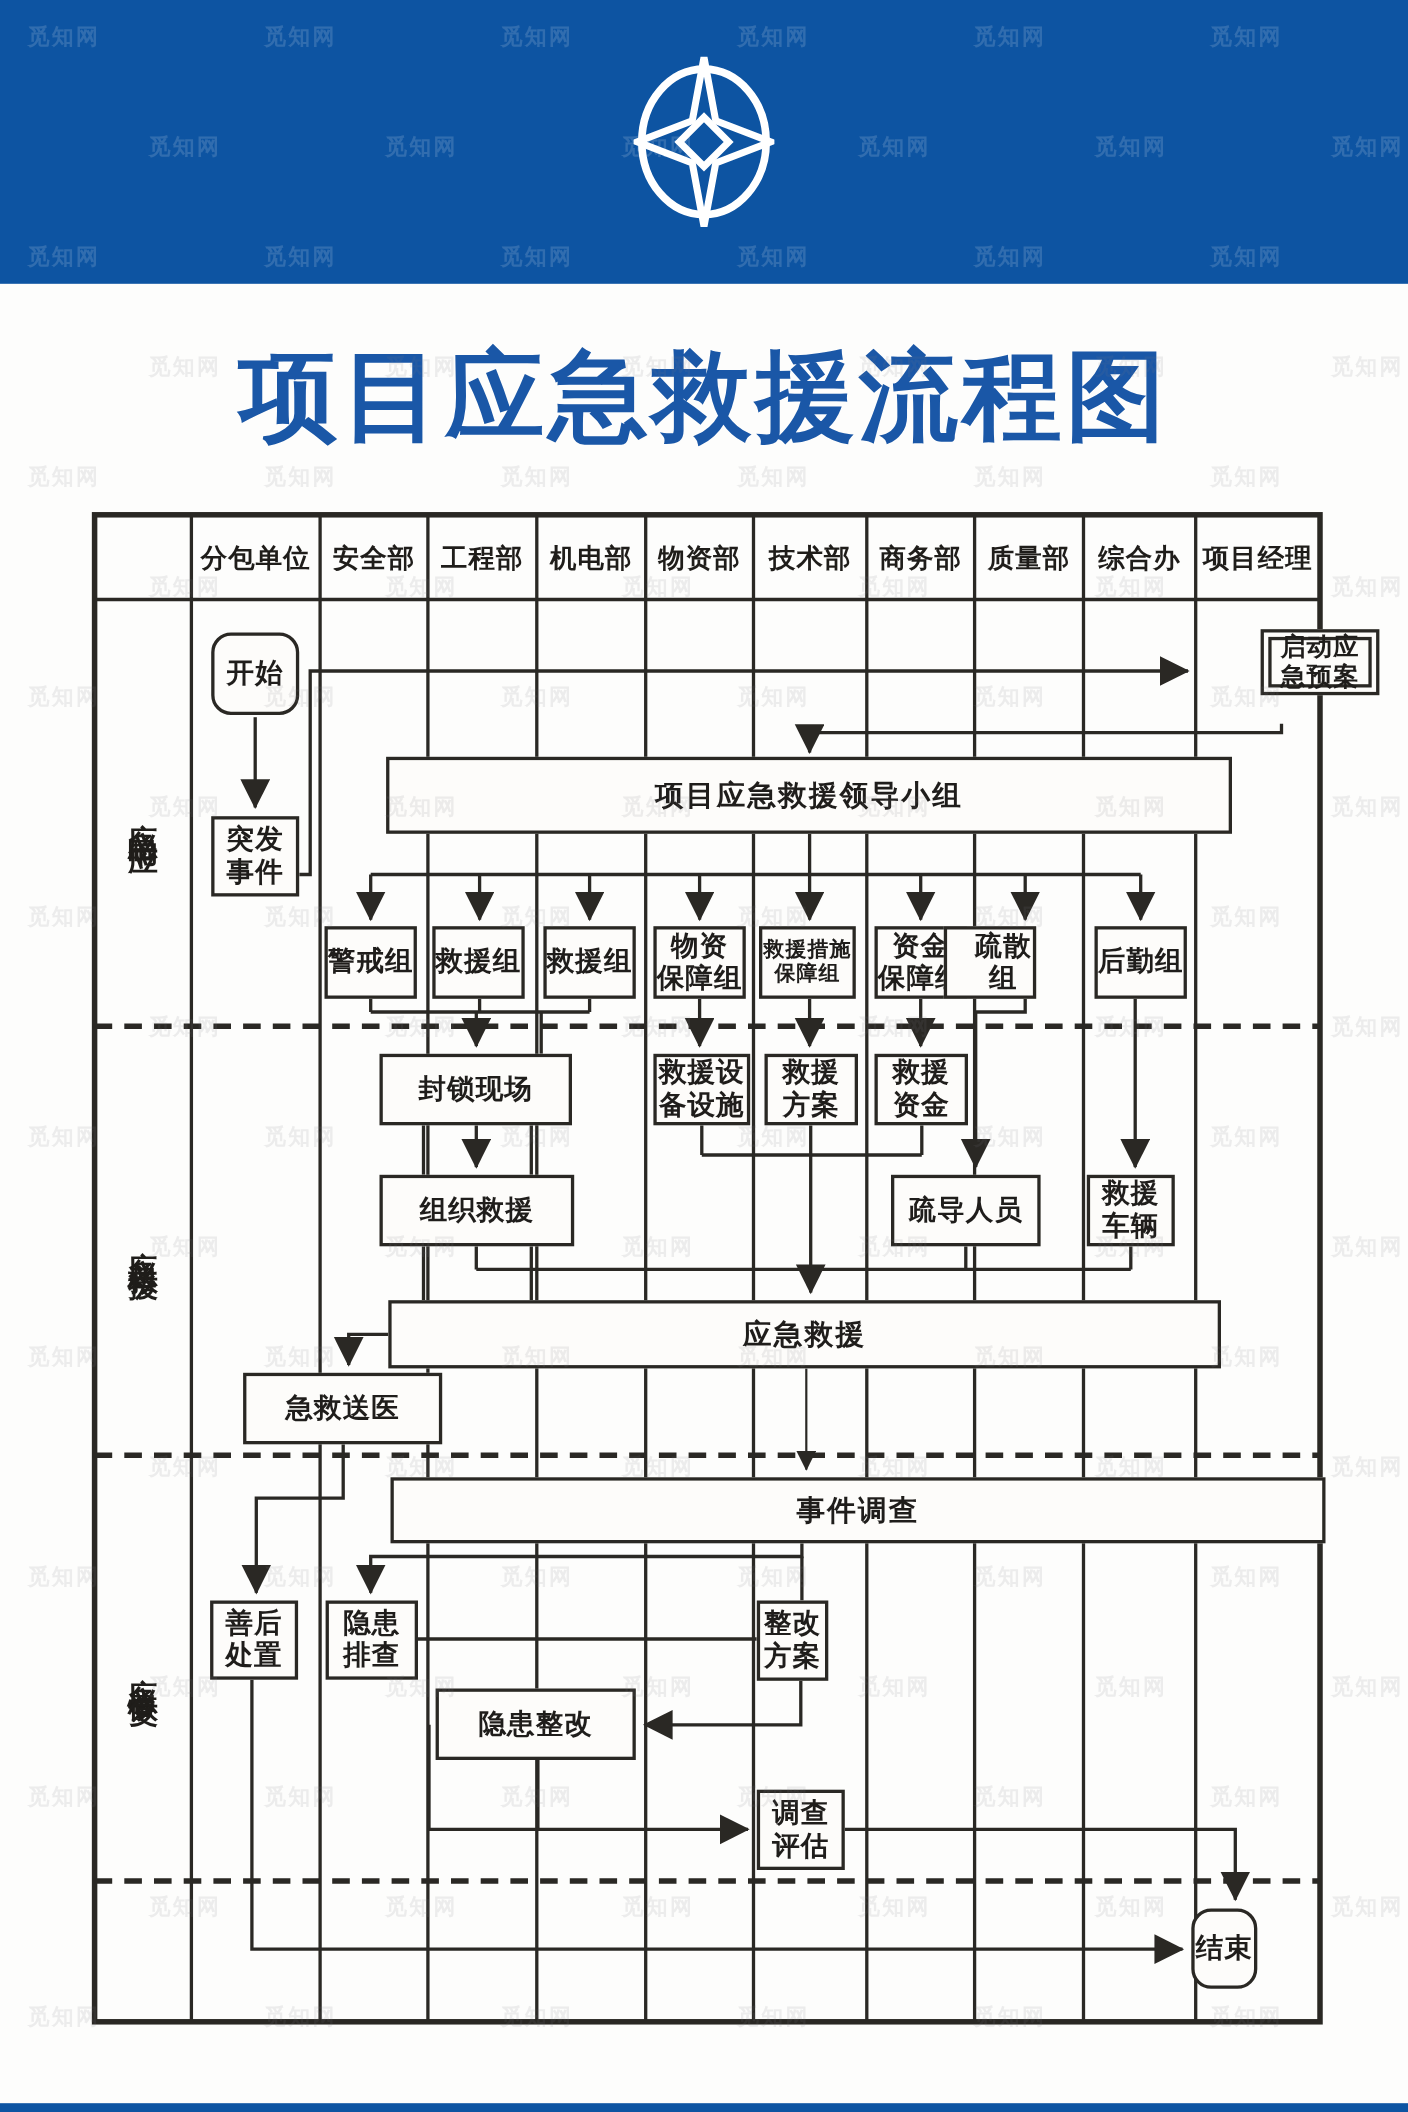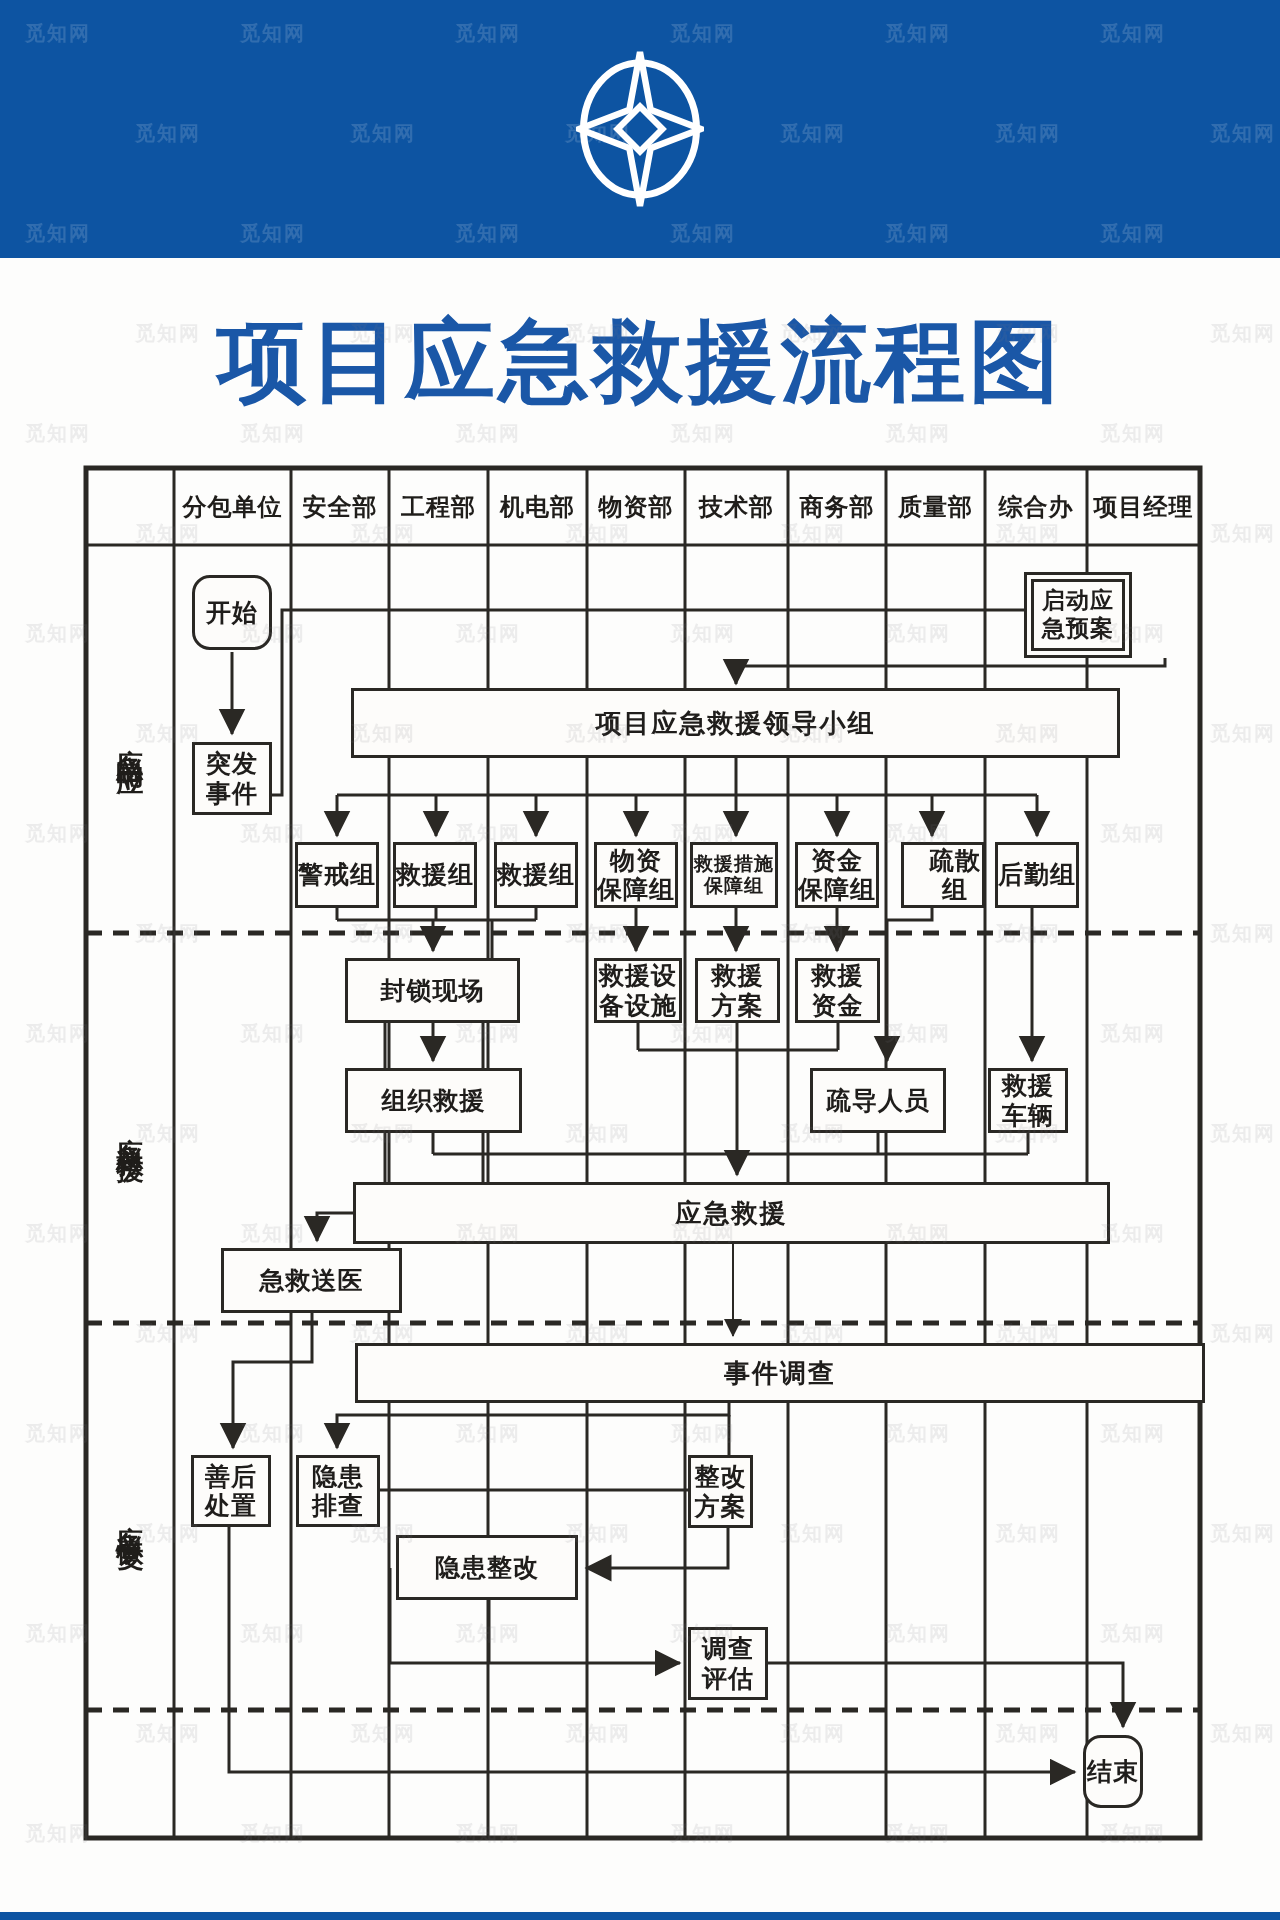--- a/index.html
+++ b/index.html
@@ -123,21 +123,21 @@
       <div class="header-cell" style="left: 985px; top: 468px; width: 102px; height: 77px;">综合办</div>
       <div class="header-cell" style="left: 1087px; top: 468px; width: 113px; height: 77px;">项目经理</div>
       <div class="section-label" style="left: 130px; top: 739px;">应急响应</div>
       <div class="section-label" style="left: 130px; top: 1128px;">应急救援</div>
       <div class="section-label" style="left: 130px; top: 1516px;">应急恢复</div>
     </div>
   <div id="layer-nodes">
       <div class="node rounded" style="left: 192px; top: 575px; width: 80px; height: 75px;">
         <span class="ln">开始</span>
       </div>
-      <div class="node double" style="left: 1024px; top: 572px; width: 108px; height: 86px;">
+      <div class="node double" style="left: 1146px; top: 572px; width: 108px; height: 60px;">
         <div class="inner">
           <span class="ln">启动应</span>
           <span class="ln">急预案</span>
         </div>
       </div>
       <div class="node " style="left: 192px; top: 742px; width: 80px; height: 73px;">
         <span class="ln">突发</span>
         <span class="ln">事件</span>
       </div>
       <div class="node wide" style="left: 351px; top: 688px; width: 769px; height: 70px;">
@@ -157,21 +157,21 @@
         <span class="ln">保障组</span>
       </div>
       <div class="node small" style="left: 690px; top: 842px; width: 88px; height: 66px;">
         <span class="ln">救援措施</span>
         <span class="ln">保障组</span>
       </div>
       <div class="node " style="left: 795px; top: 842px; width: 84px; height: 66px;">
         <span class="ln">资金</span>
         <span class="ln">保障组</span>
       </div>
-      <div class="node " style="left: 901px; top: 842px; width: 84px; height: 66px; padding-left: 24px;">
+      <div class="node " style="left: 858px; top: 842px; width: 84px; height: 66px; padding-left: 24px;">
         <span class="ln">疏散组</span>
       </div>
       <div class="node " style="left: 995px; top: 842px; width: 84px; height: 66px;">
         <span class="ln">后勤组</span>
       </div>
       <div class="node " style="left: 345px; top: 958px; width: 175px; height: 65px;">
         <span class="ln">封锁现场</span>
       </div>
       <div class="node " style="left: 594px; top: 958px; width: 88px; height: 65px;">
         <span class="ln">救援设</span>

